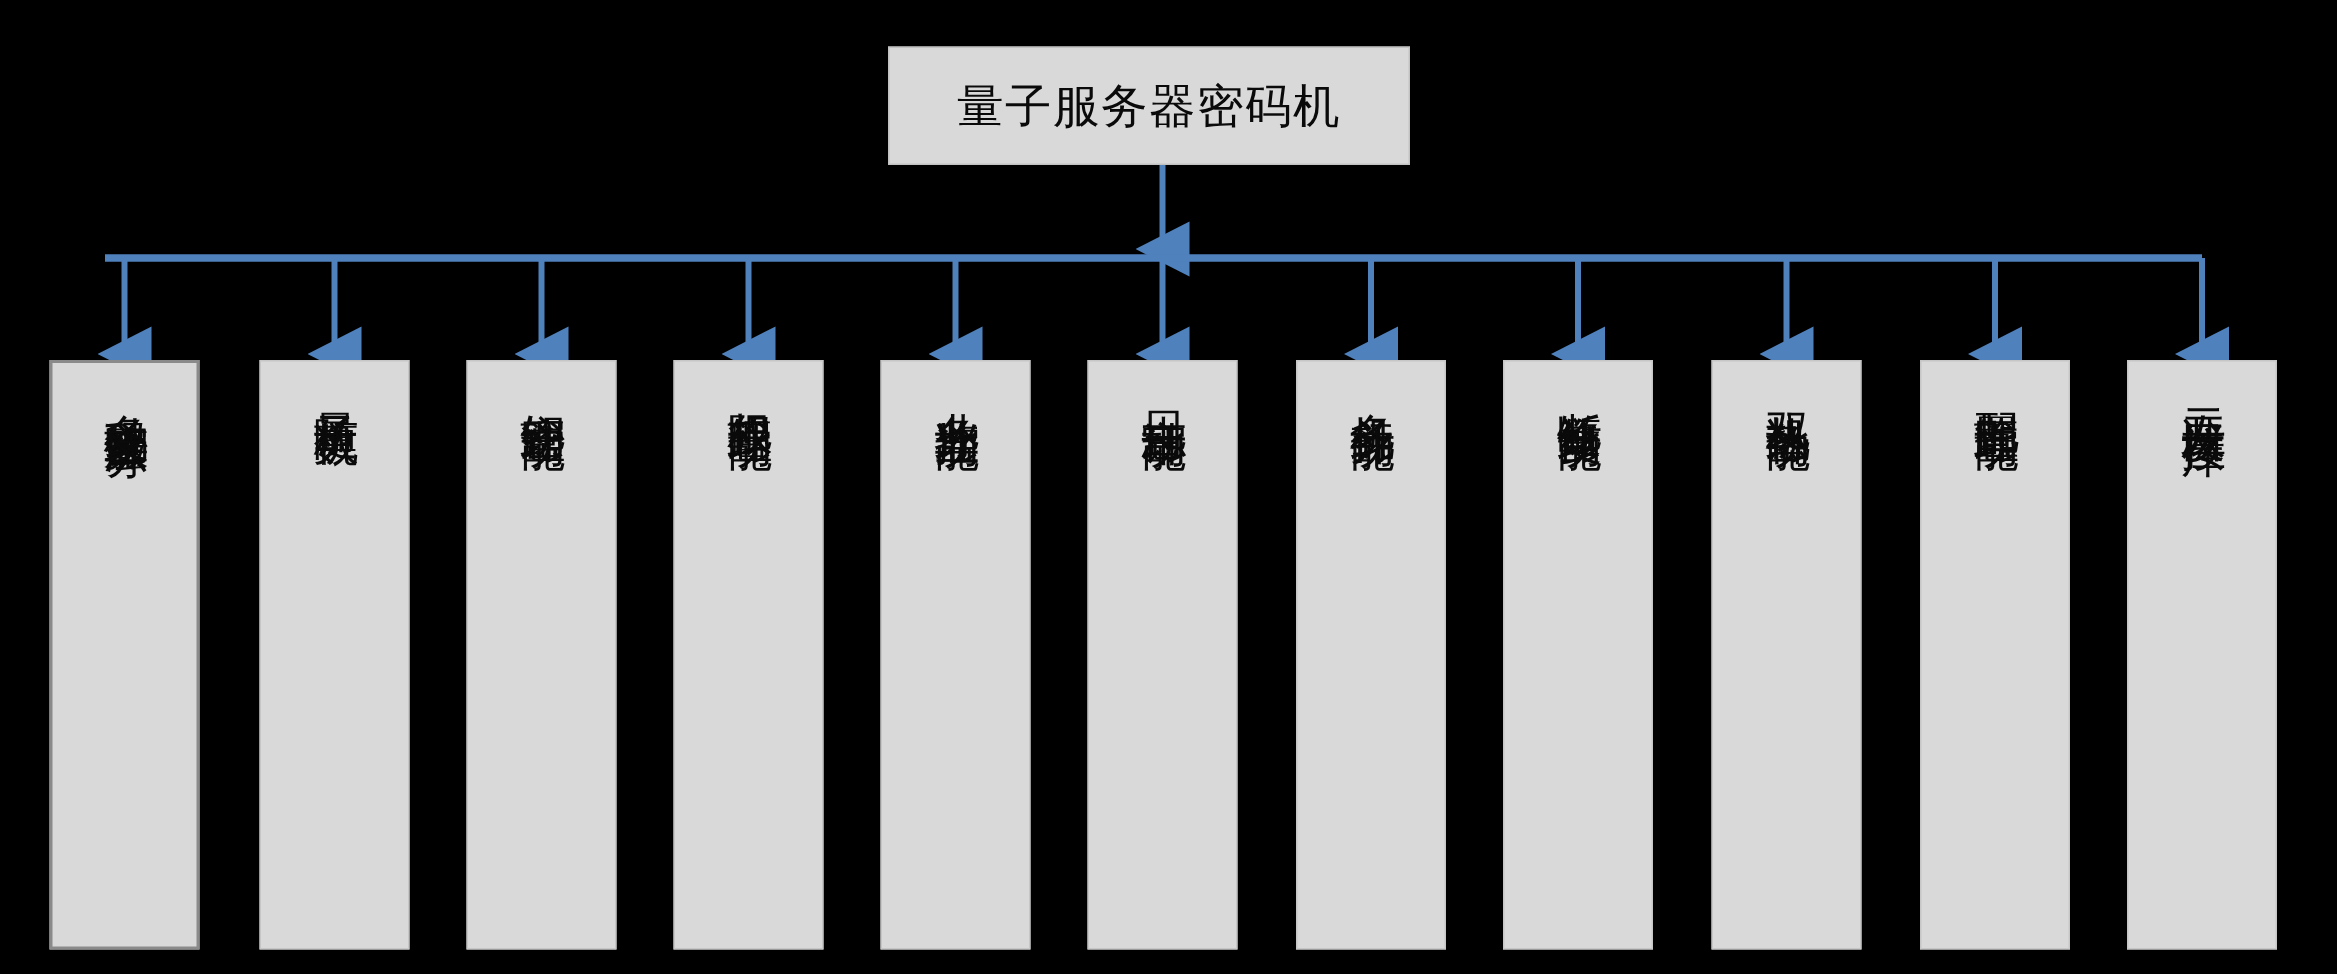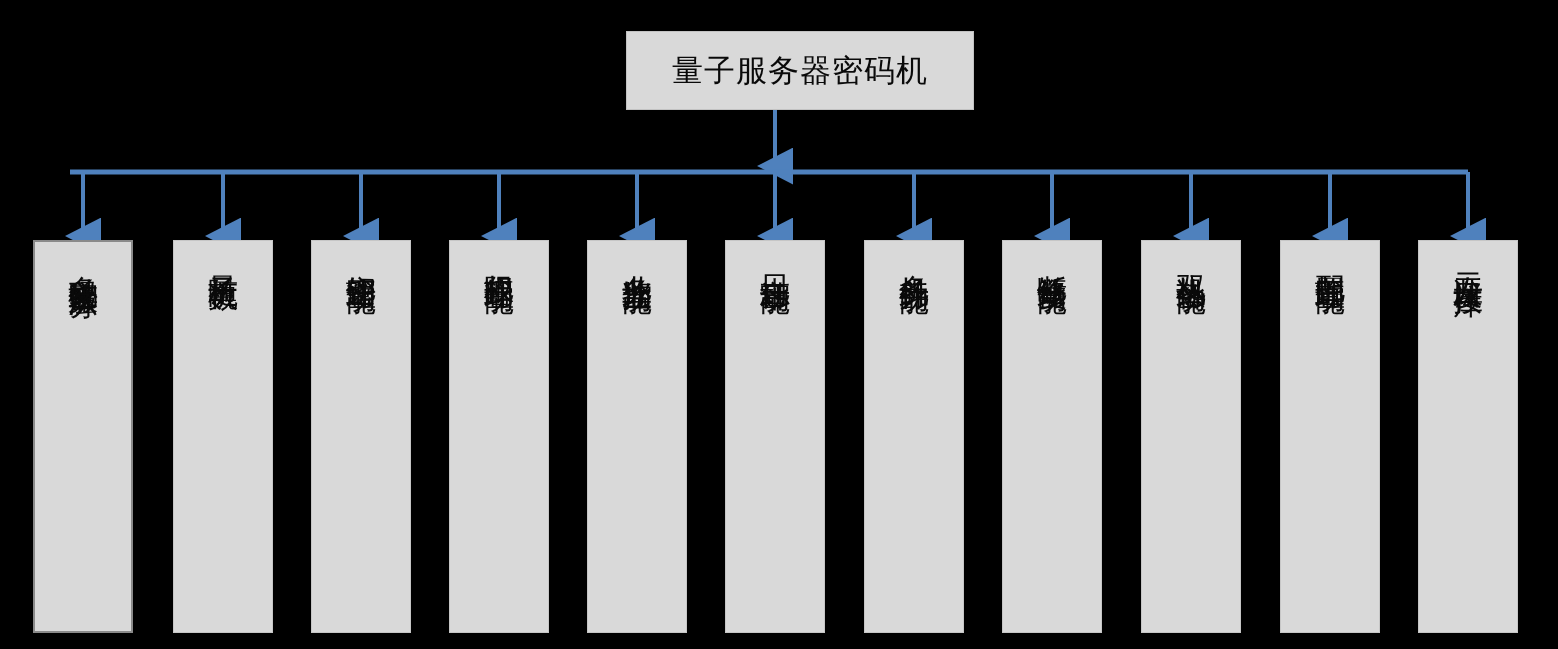--- a/index.html
+++ b/index.html
@@ -24,21 +24,20 @@
     position: absolute;
     left: 592px;
     top: 31px;
     width: 348px;
     height: 79px;
     background: #D9D9D9;
     border: 1px solid #C2C2C2;
     display: flex;
     align-items: center;
     justify-content: center;
-    margin-left: 34px;
   }
   .root-label {
     font-size: 31px;
     line-height: 1;
     color: #0A0A0A;
     letter-spacing: 1px;
     white-space: nowrap;
     font-family: "Liberation Serif", "DejaVu Serif", serif;
   }
 

